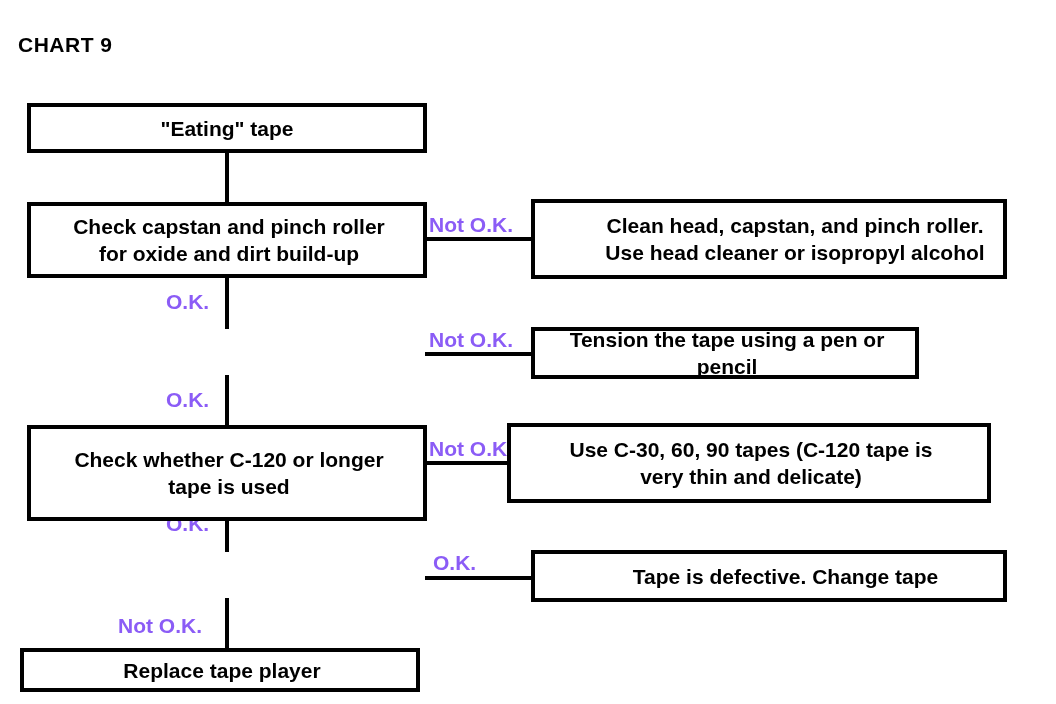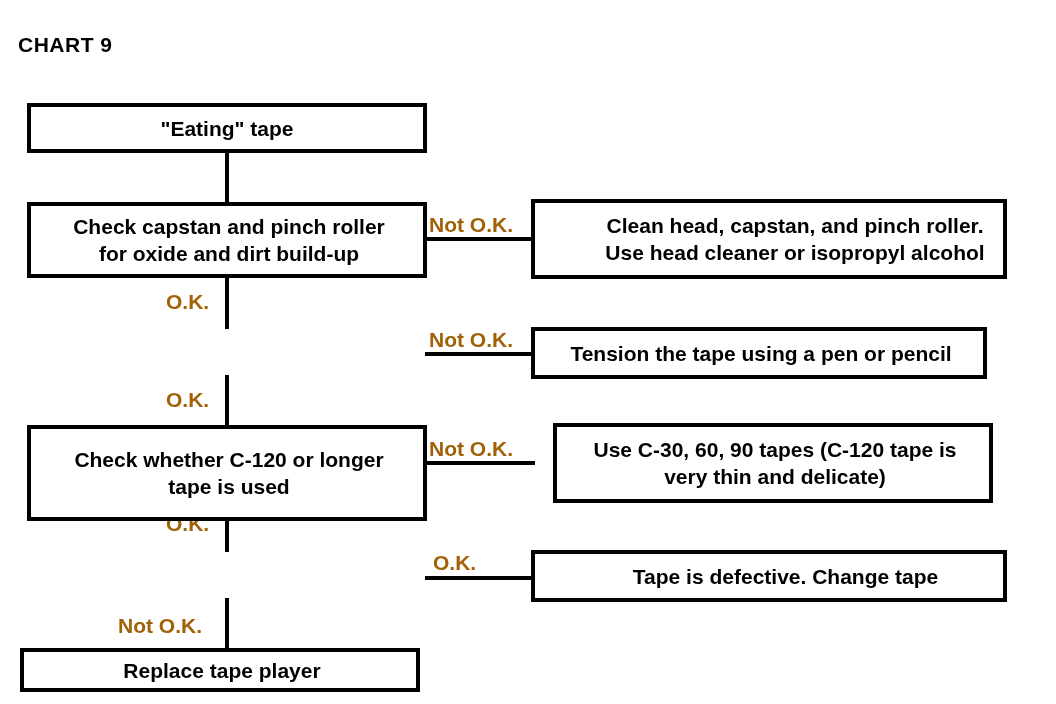--- a/index.html
+++ b/index.html
@@ -63,21 +63,21 @@
   .hline {
     position: absolute;
     background: #000000;
     height: 4px;
   }
   .edge-label {
     position: absolute;
     font-size: 21px;
     font-weight: bold;
     line-height: 24px;
-    color: #a16207;
+    color: #8b5cf6;
     background: #ffffff;
     white-space: nowrap;
   }
 </style>
 </head>
 <body>
 
 <div id="canvas">
 
   <div class="chart-title">CHART 9</div>
@@ -124,30 +124,30 @@
     <span class="node-text">Check capstan and pinch roller
 for oxide and dirt build-up</span>
   </div>
 
   <div class="node left" style="left:531px; top:179px; width:476px; height:80px;padding-left:48px;">
     <span class="node-text">Clean head, capstan, and pinch roller.
 Use head cleaner or isopropyl alcohol</span>
   </div>
 
 
-  <div class="node left" style="left:531px; top:307px; width:456px; height:52px;">
+  <div class="node left" style="left:531px; top:307px; width:388px; height:52px;">
     <span class="node-text">Tension the tape using a pen or pencil</span>
   </div>
 
   <div class="node left" style="left:27px; top:405px; width:400px; height:96px;">
     <span class="node-text">Check whether C-120 or longer
 tape is used</span>
   </div>
 
-  <div class="node left" style="left:553px; top:403px; width:440px; height:80px;">
+  <div class="node left" style="left:507px; top:403px; width:484px; height:80px;">
     <span class="node-text">Use C-30, 60, 90 tapes (C-120 tape is
  very thin and delicate)</span>
   </div>
 
 
   <div class="node left" style="left:531px; top:530px; width:476px; height:52px;padding-left:29px;">
     <span class="node-text">Tape is defective. Change tape</span>
   </div>
 
   <div class="node left" style="left:20px; top:628px; width:400px; height:44px;">

